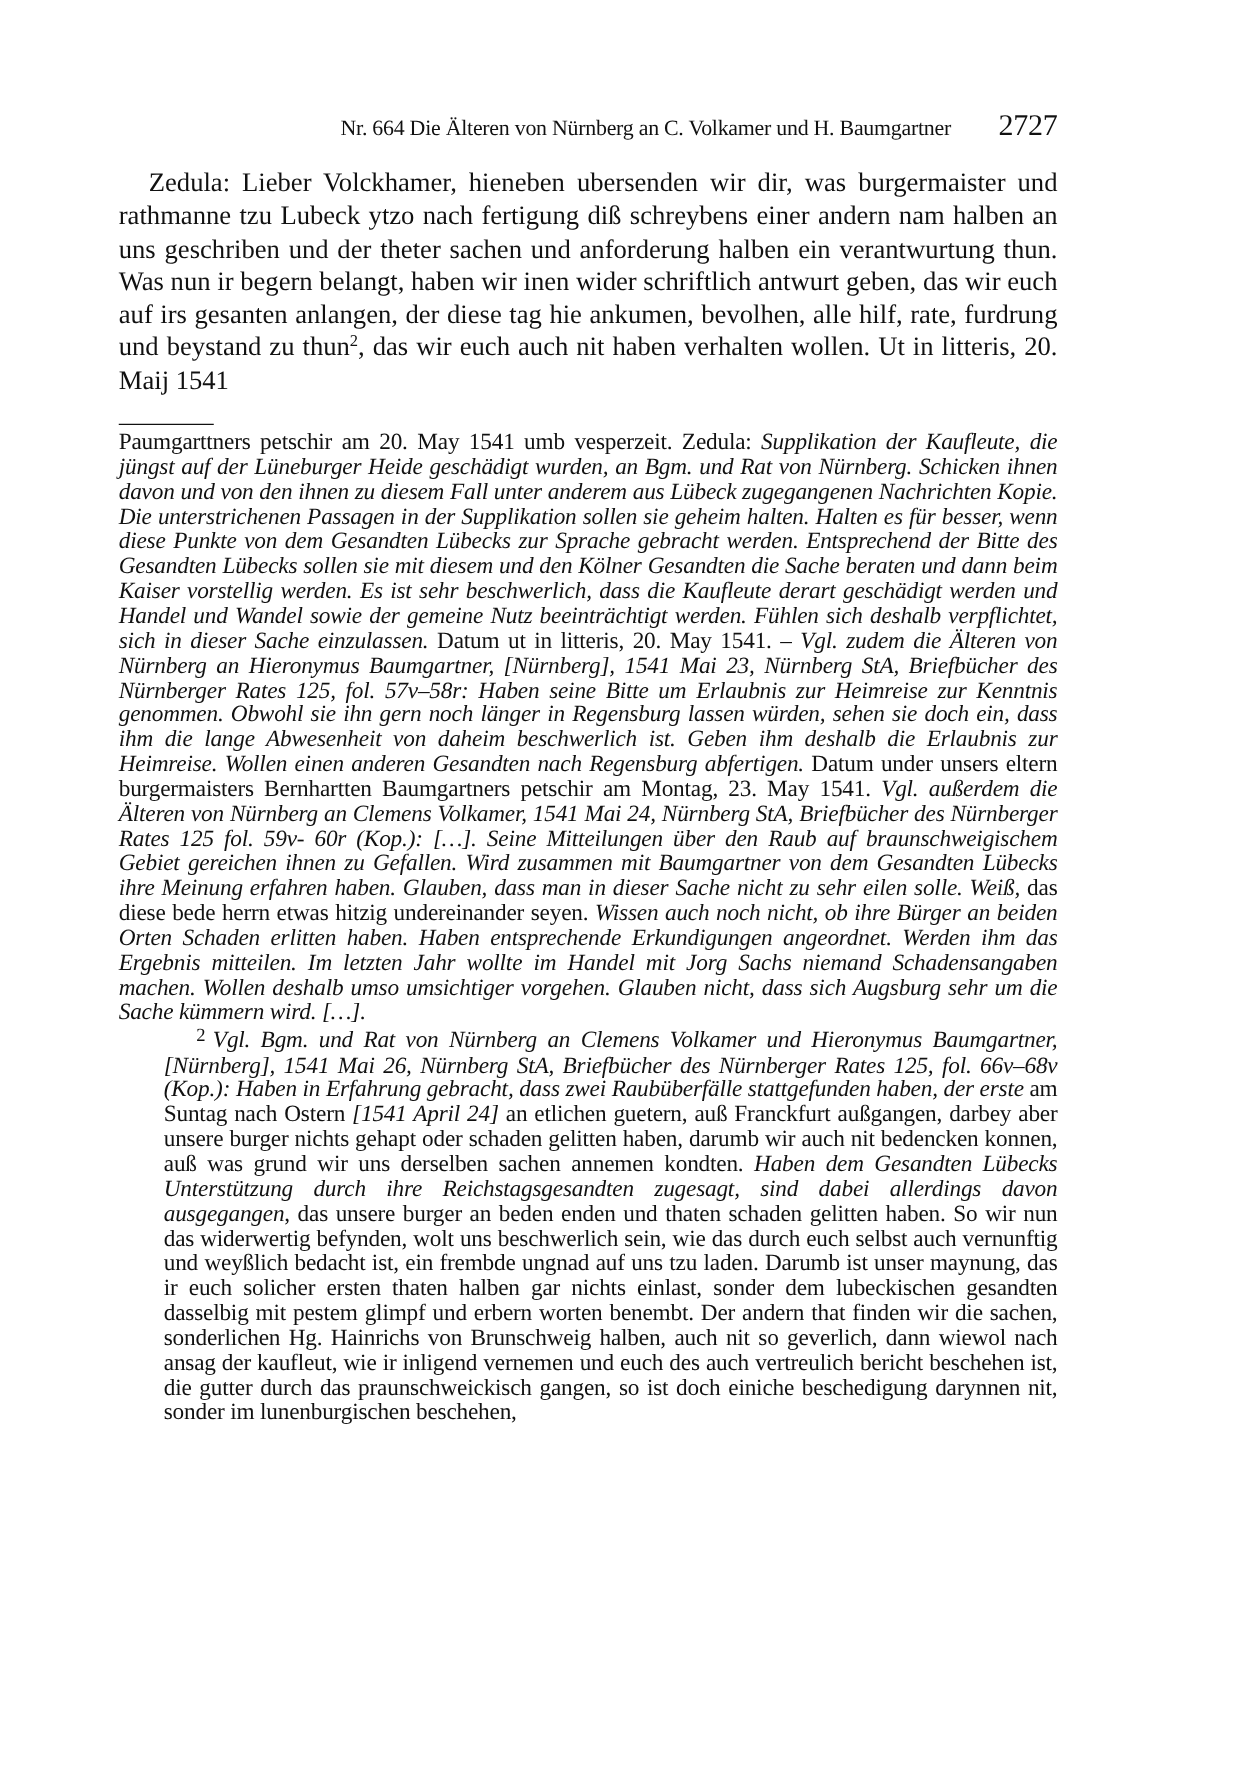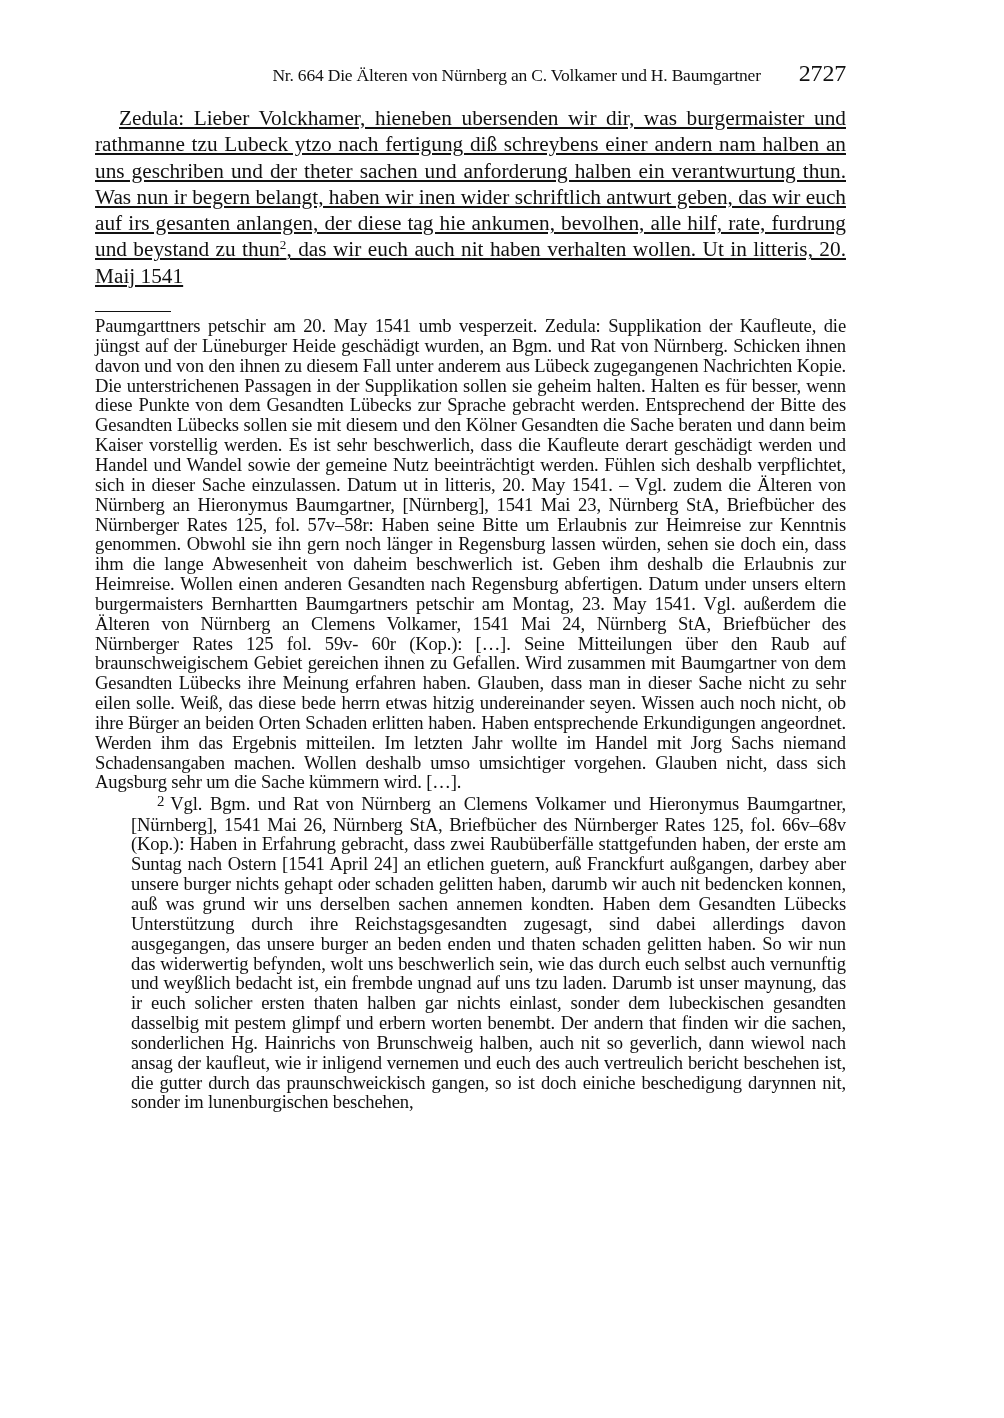--- a/index.html
+++ b/index.html
@@ -1,27 +1,27 @@
 <!DOCTYPE html>
 <html><head>
 <meta charset="utf-8">
 <style>
   html, body { margin: 0; padding: 0; background: #ffffff; }
   body { width: 1004px; height: 1418px; position: relative; overflow: hidden; color: #111; font-family: "Liberation Serif", "DejaVu Serif", serif; }
-  .page { position: absolute; left: 95px; top: 60px; width: 751px; }
+  .page { position: absolute; left: 95px; top: 88px; width: 751px; }
   .header { display: flex; justify-content: flex-end; align-items: baseline; height: 30px; font-size: 17.5px; letter-spacing: -0.2px; }
   .header .title { margin-right: 38px; }
   .header .pageno { font-size: 24px; }
-  .main { margin-top: 15px; font-size: 21.3px; line-height: 26.3px; text-align: justify; hyphens: none; text-decoration: underline; }
+  .main { margin-top: 15px; font-size: 21.3px; line-height: 26.3px; text-align: justify; hyphens: none; }
   .main p { margin: 0; text-indent: 24px; }
   .rule { width: 76px; border-top: 1px solid #111; margin-top: 22px; margin-bottom: 4px; }
   .notes { font-size: 18.6px; line-height: 19.85px; text-align: justify; letter-spacing: -0.15px; }
   .notes p { margin: 0; }
   .notes p.fn2 { text-indent: 26px; margin-left: 36px; }
-  .notes .i { }
+  .notes .i { font-style: italic; }
   sup { font-size: 0.62em; line-height: 0; vertical-align: 0.55em; }
   .fnmark { font-size: 0.8em; vertical-align: 0.3em; margin-right: 6px; }
 </style>
 </head>
 <body>
 
 <div class="page">
   <div class="header">
     <span class="title">Nr. 664 Die Älteren von Nürnberg an C. Volkamer und H. Baumgartner</span>
     <span class="pageno">2727</span>

